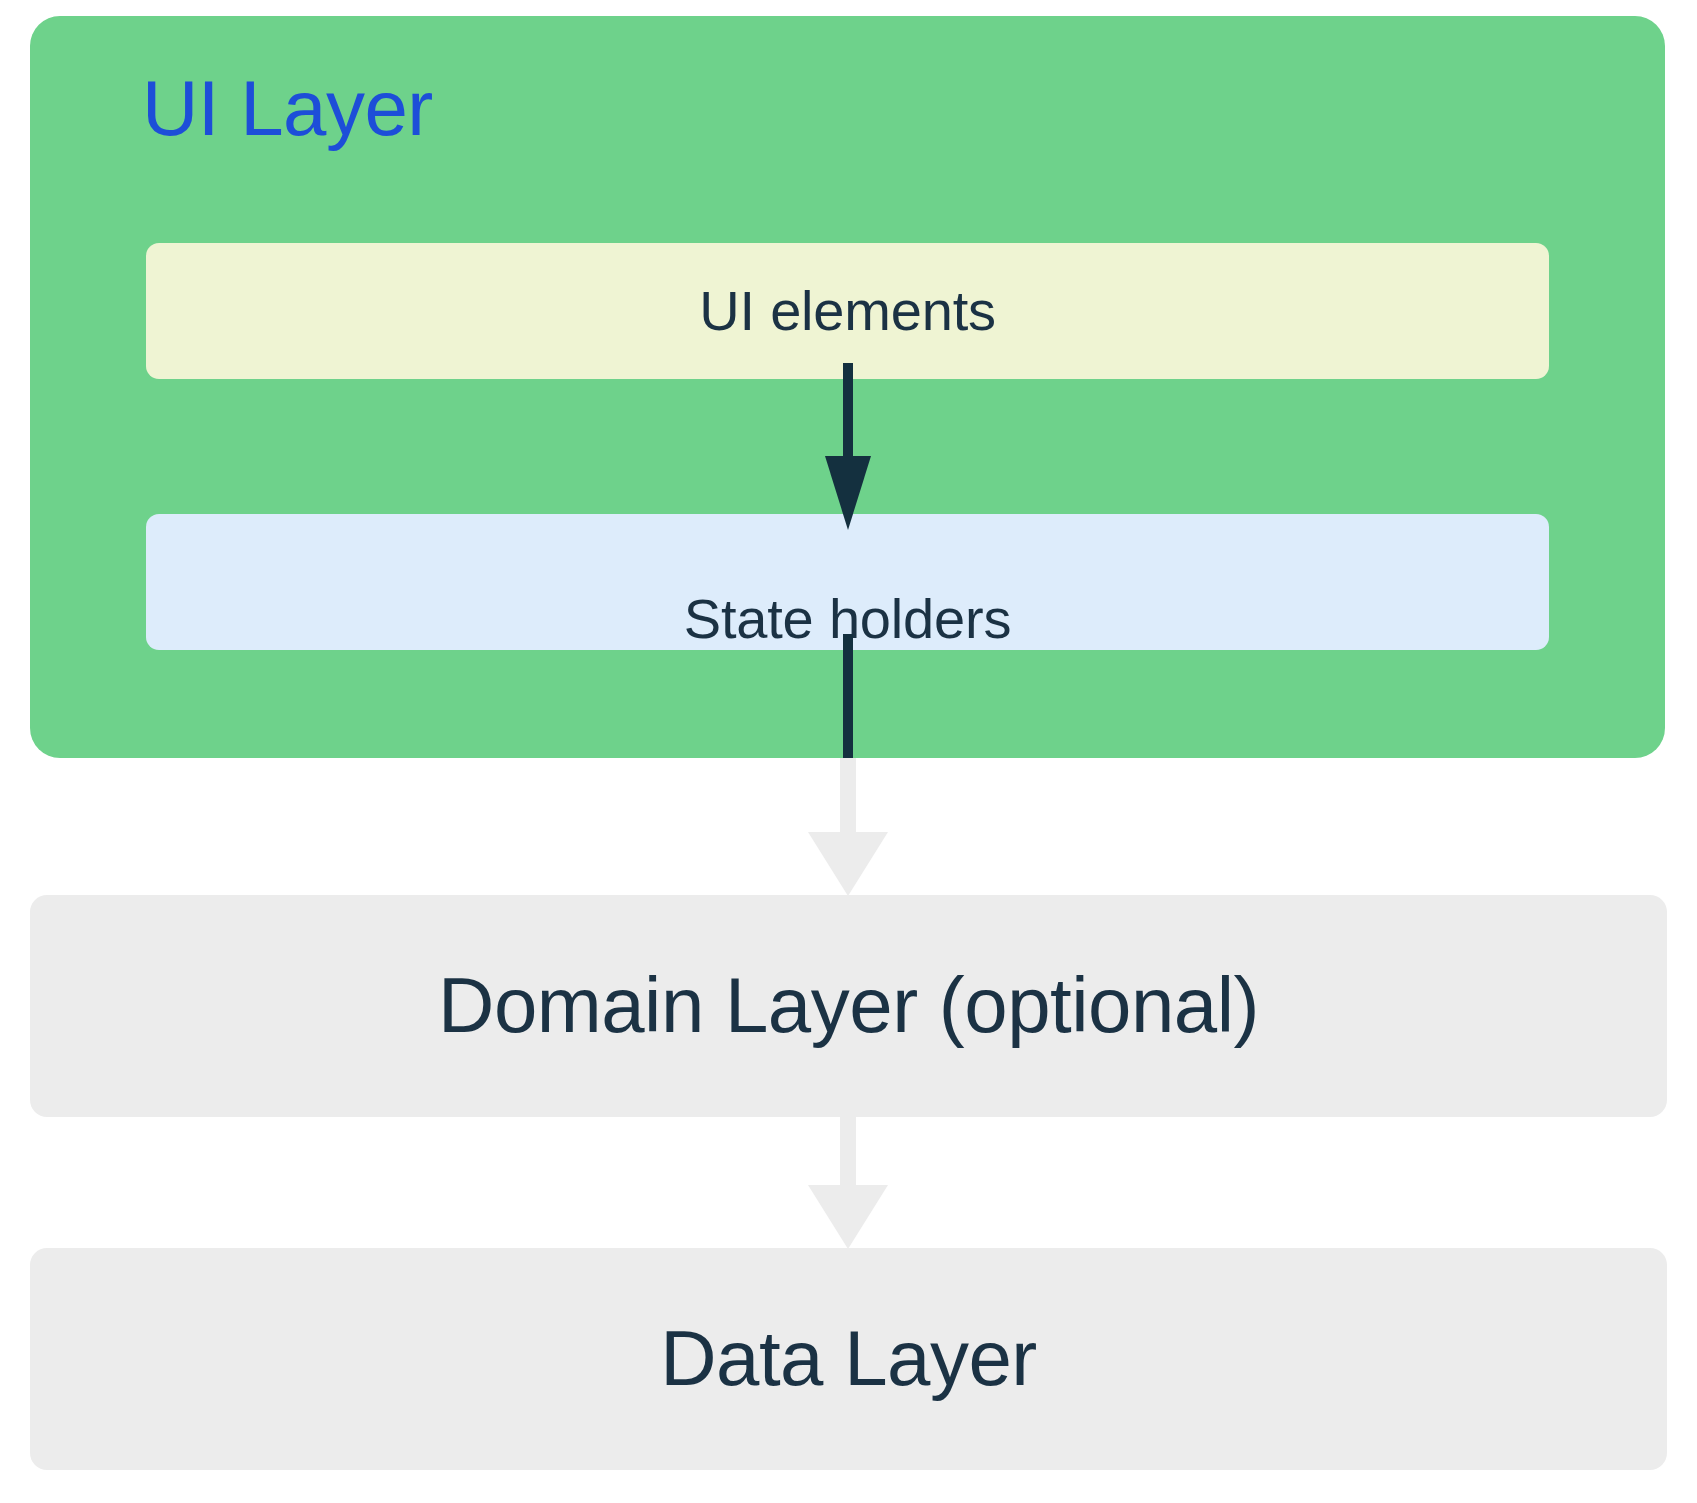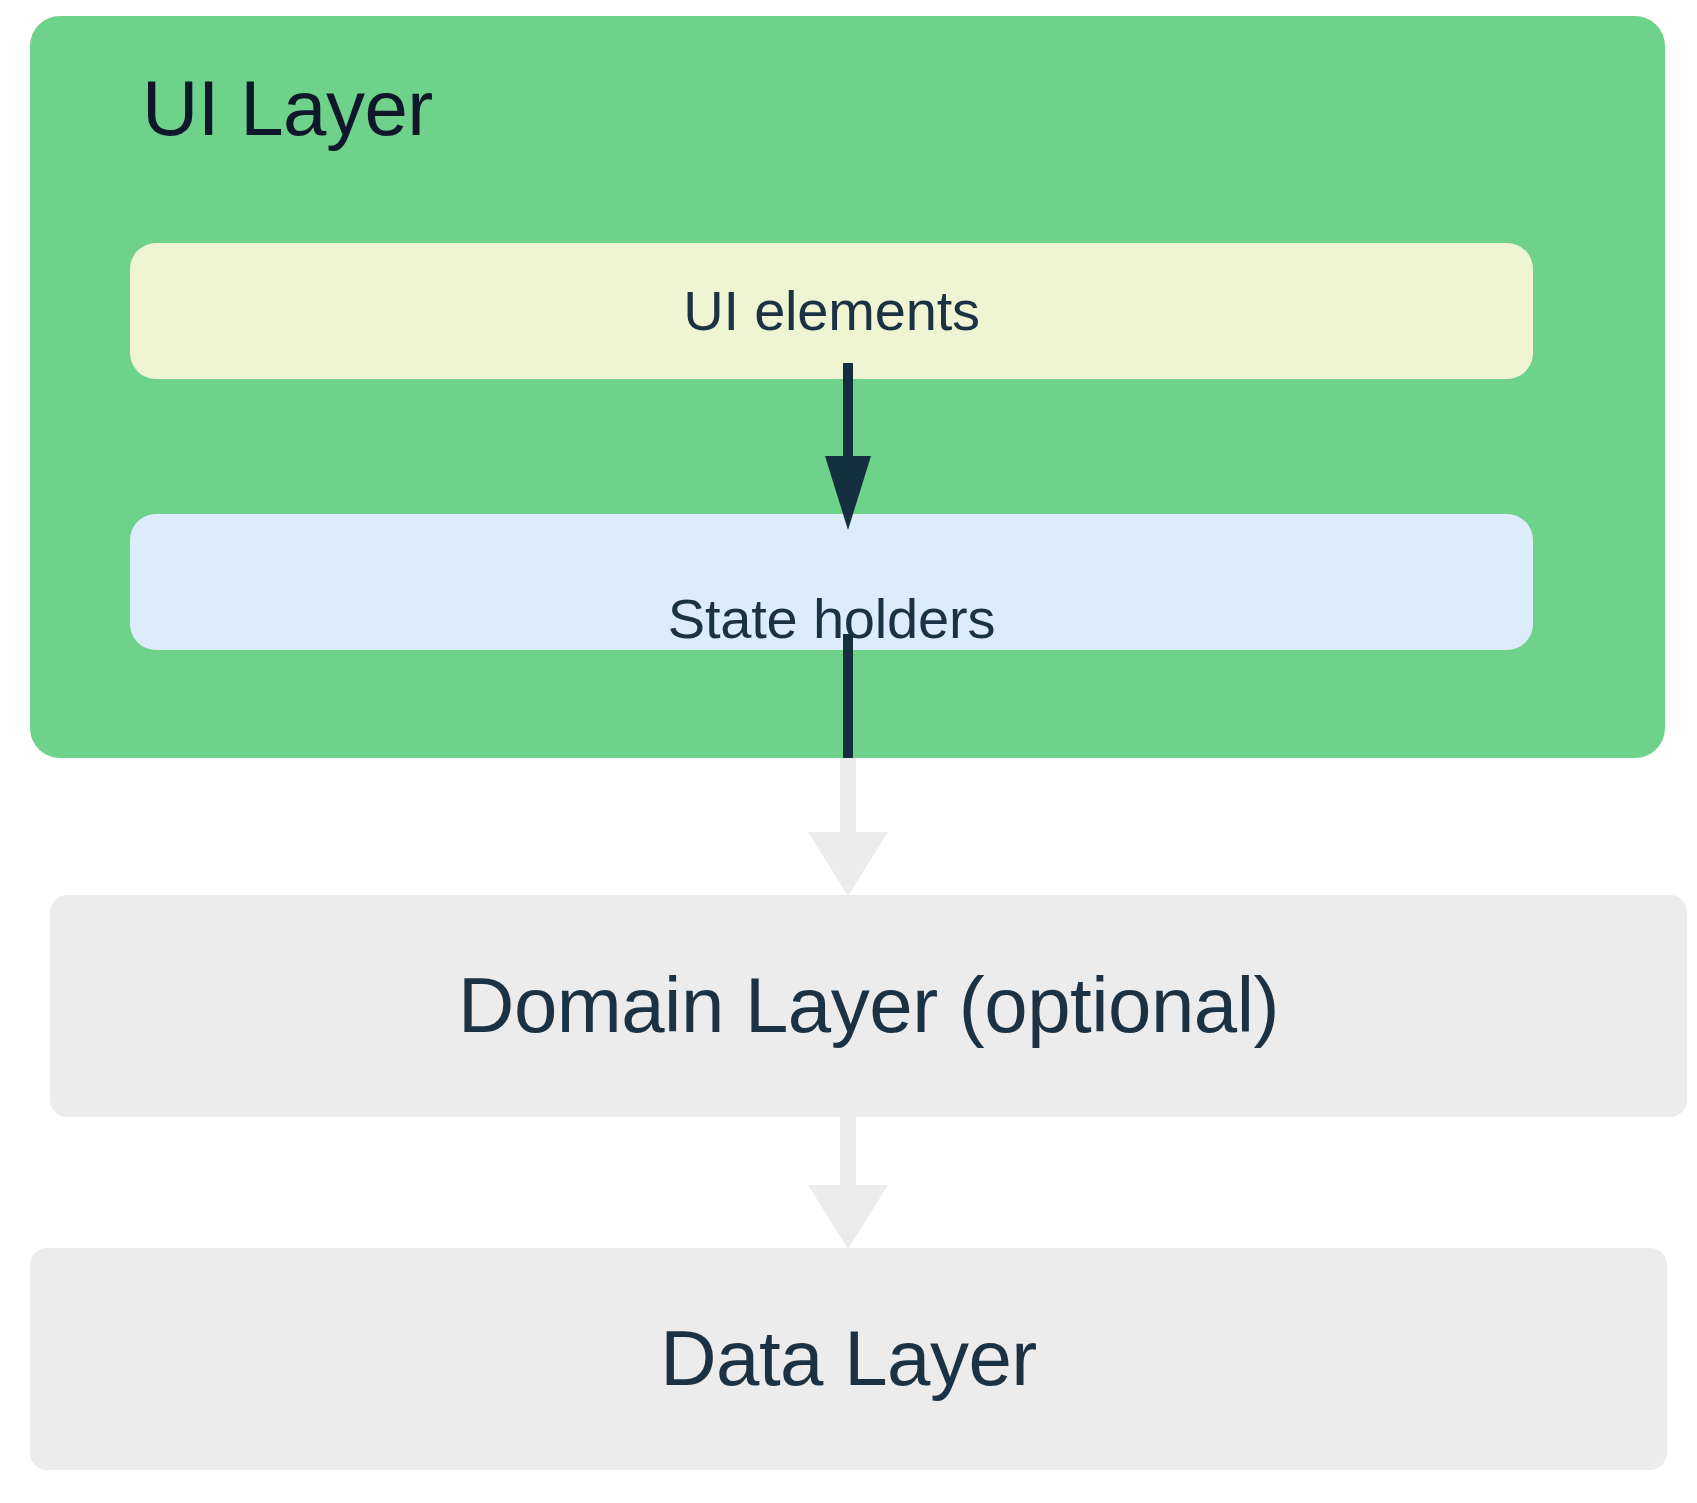--- a/index.html
+++ b/index.html
@@ -32,33 +32,33 @@
     border-radius: 30px;
     box-sizing: border-box;
   }
 
   .ui-layer-title {
     position: absolute;
     left: 112px;
     top: 52px;
     font-size: 78px;
     line-height: 1.05;
-    color: #0f172a;
+    color: #1d4ed8;
     font-weight: 400;
     letter-spacing: -0.5px;
     white-space: nowrap;
   }
 
   
   .inner-box {
     position: absolute;
-    left: 100px;
+    left: 116px;
     width: 1403px;
     height: 136px;
-    border-radius: 26px;
+    border-radius: 13px;
     display: flex;
     align-items: center;
     justify-content: center;
     box-sizing: border-box;
   }
   .inner-box-label {
     font-size: 56px;
     line-height: 1.1;
     color: #1b3244;
     font-weight: 400;
@@ -90,21 +90,21 @@
     box-sizing: border-box;
   }
   .layer-box-label {
     font-size: 78px;
     line-height: 1.05;
     color: #1b3244;
     font-weight: 400;
     letter-spacing: -0.5px;
     white-space: nowrap;
   }
-  .domain-layer-box { top: 895px; margin-left: 20px; }
+  .domain-layer-box { top: 895px; }
   .data-layer-box   { top: 1248px; }
 
   
   .arrow-layer {
     position: absolute;
     left: 0;
     top: 0;
     width: 1697px;
     height: 1503px;
     pointer-events: none;

